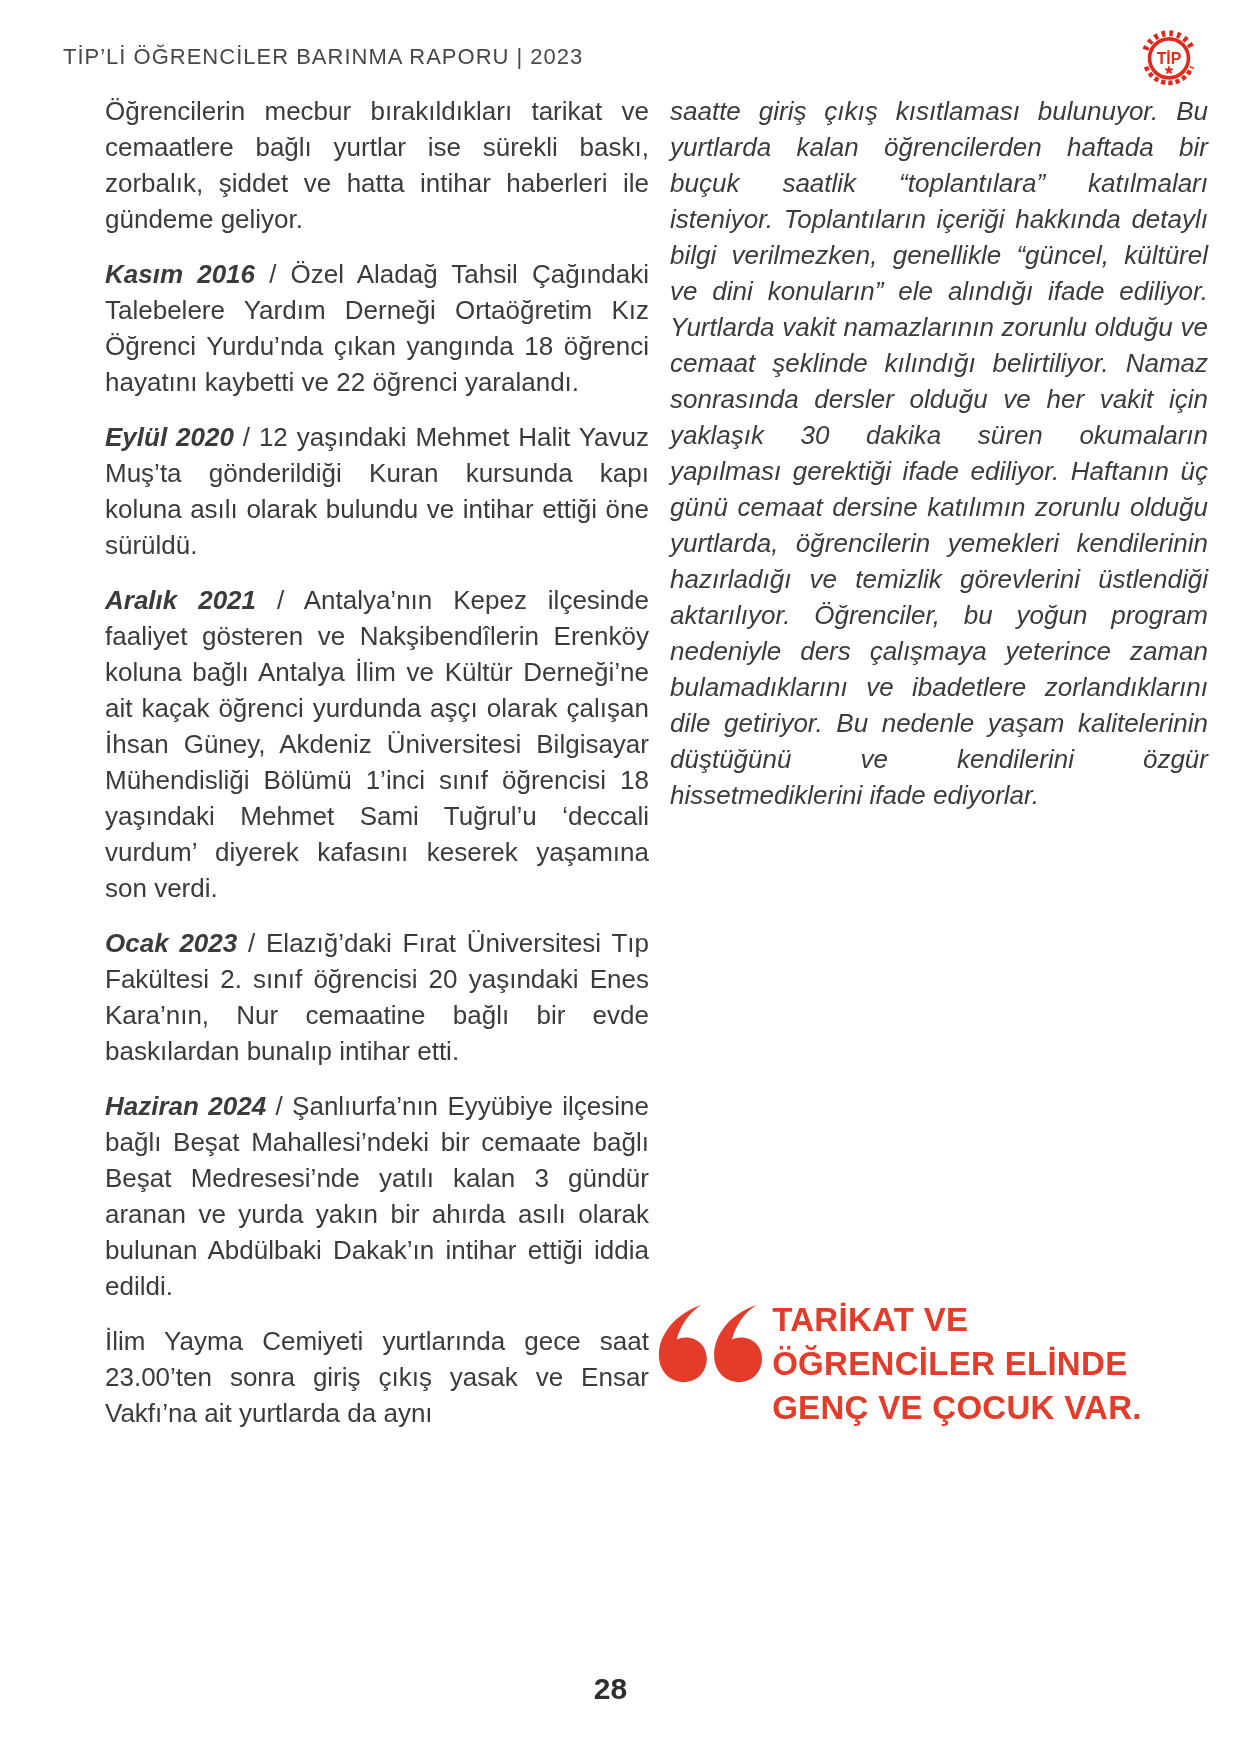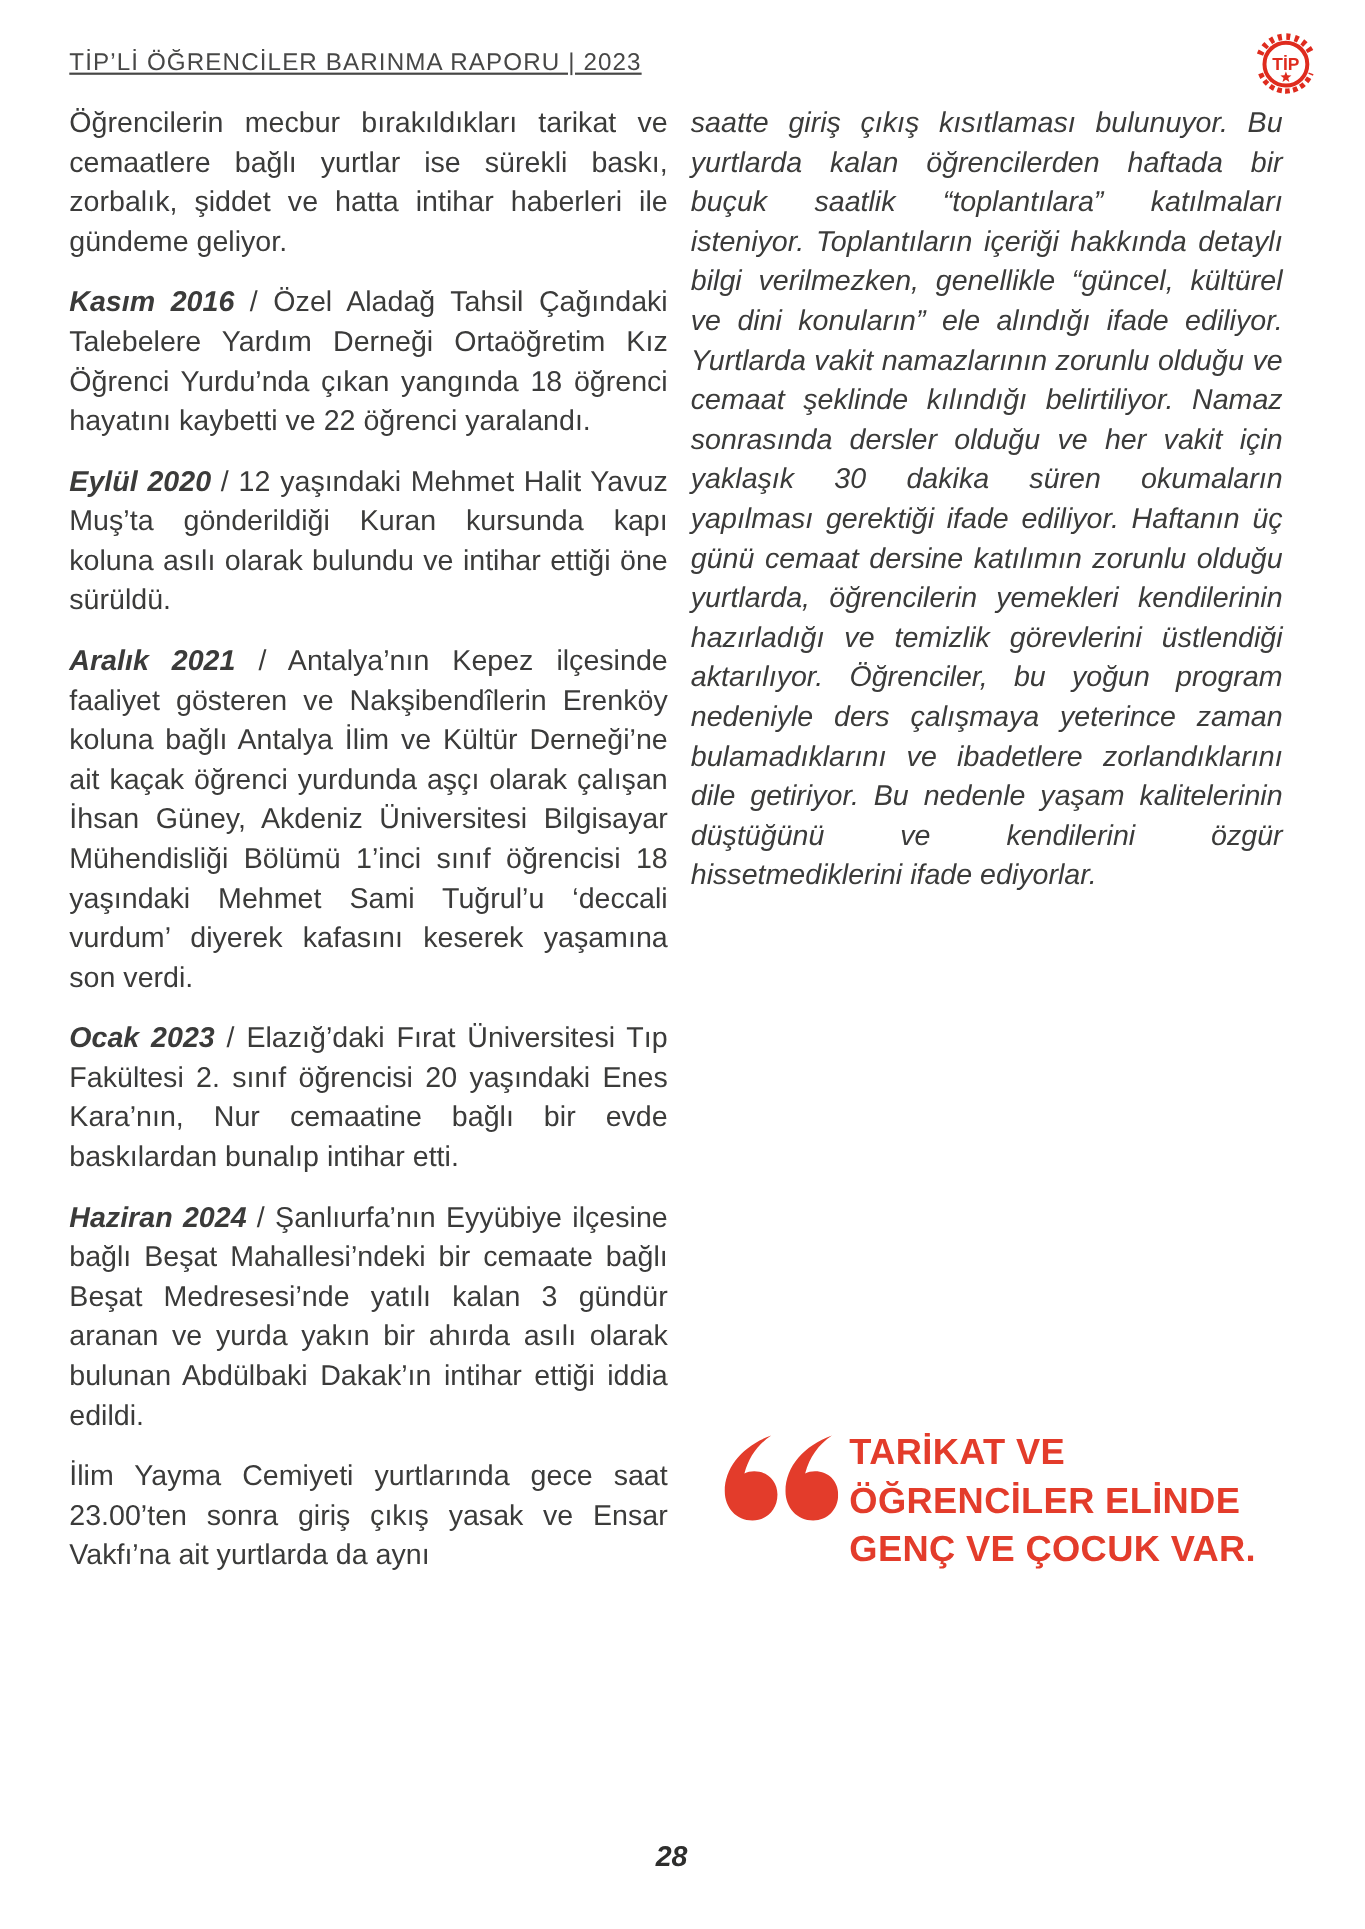--- a/index.html
+++ b/index.html
@@ -15,36 +15,36 @@
   
   .header-title {
     position: absolute;
     left: 63px;
     top: 44px;
     font-size: 22px;
     letter-spacing: 1px;
     color: #474746;
     font-weight: 400;
     white-space: nowrap;
-    text-decoration: underline;
   }
   .logo {
     position: absolute;
     left: 1136px;
     top: 22px;
     width: 66px;
     height: 74px;
   }
   
   .col {
     position: absolute;
     top: 93px;
     font-size: 26px;
     line-height: 36px;
     text-align: justify;
+    margin-left: 42px;
   }
   .col-left  { left: 63px;  width: 544px; }
   .col-right { left: 628px; width: 538px; font-style: italic; }
   .para { margin: 0 0 19px 0; }
   .para:last-child { margin-bottom: 0; }
   .pdate { font-weight: 700; font-style: italic; }
   .psep  { font-weight: 400; }
   
   .pull-quote {
     position: absolute;
@@ -64,24 +64,23 @@
     color: #e33c2b;
     letter-spacing: 0.3px;
   }
   
   .page-number {
     position: absolute;
     left: 0;
     right: 20px;
     top: 1672px;
     text-align: center;
-    font-size: 26px;
+    font-size: 30px;
     font-weight: 700;
     color: #2e2e2d;
-    font-style: italic;
   }
 </style>
 </head>
 <body>
 
 <div class="page">
 
   <div class="header-title">TİP’Lİ ÖĞRENCİLER BARINMA RAPORU | 2023</div>
 
   <svg class="logo" viewBox="0 0 100 110" aria-hidden="true">

